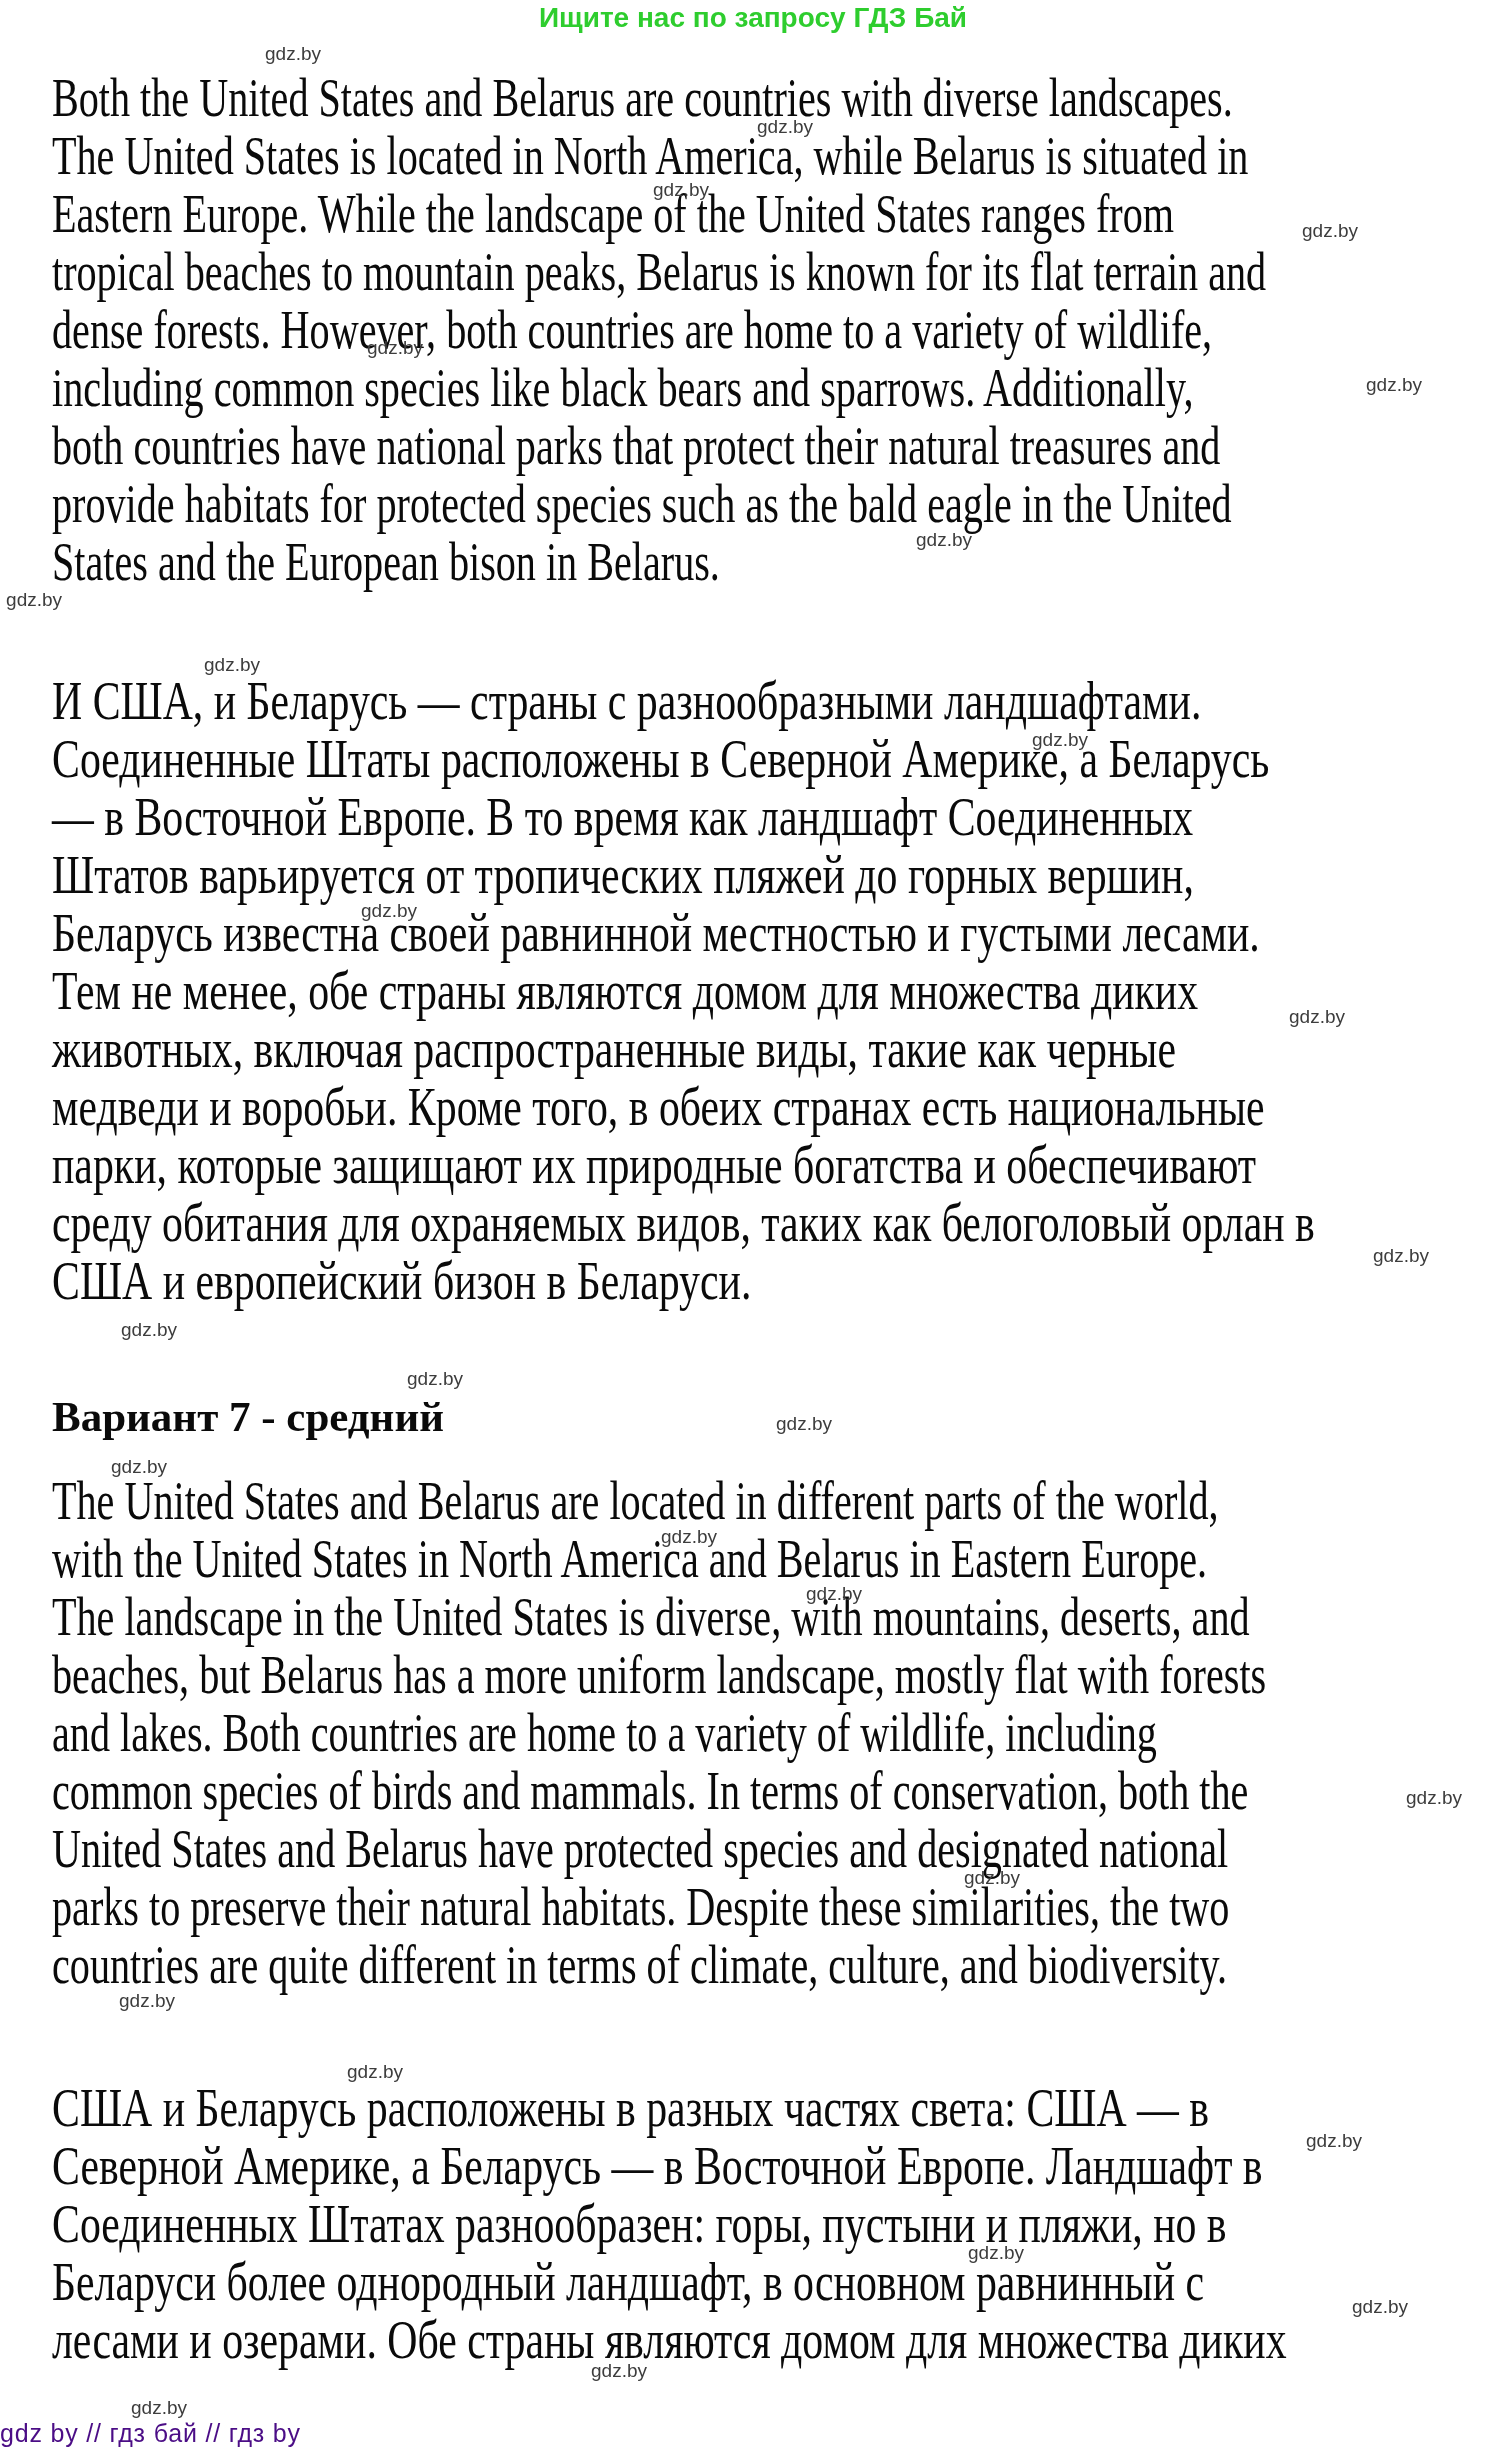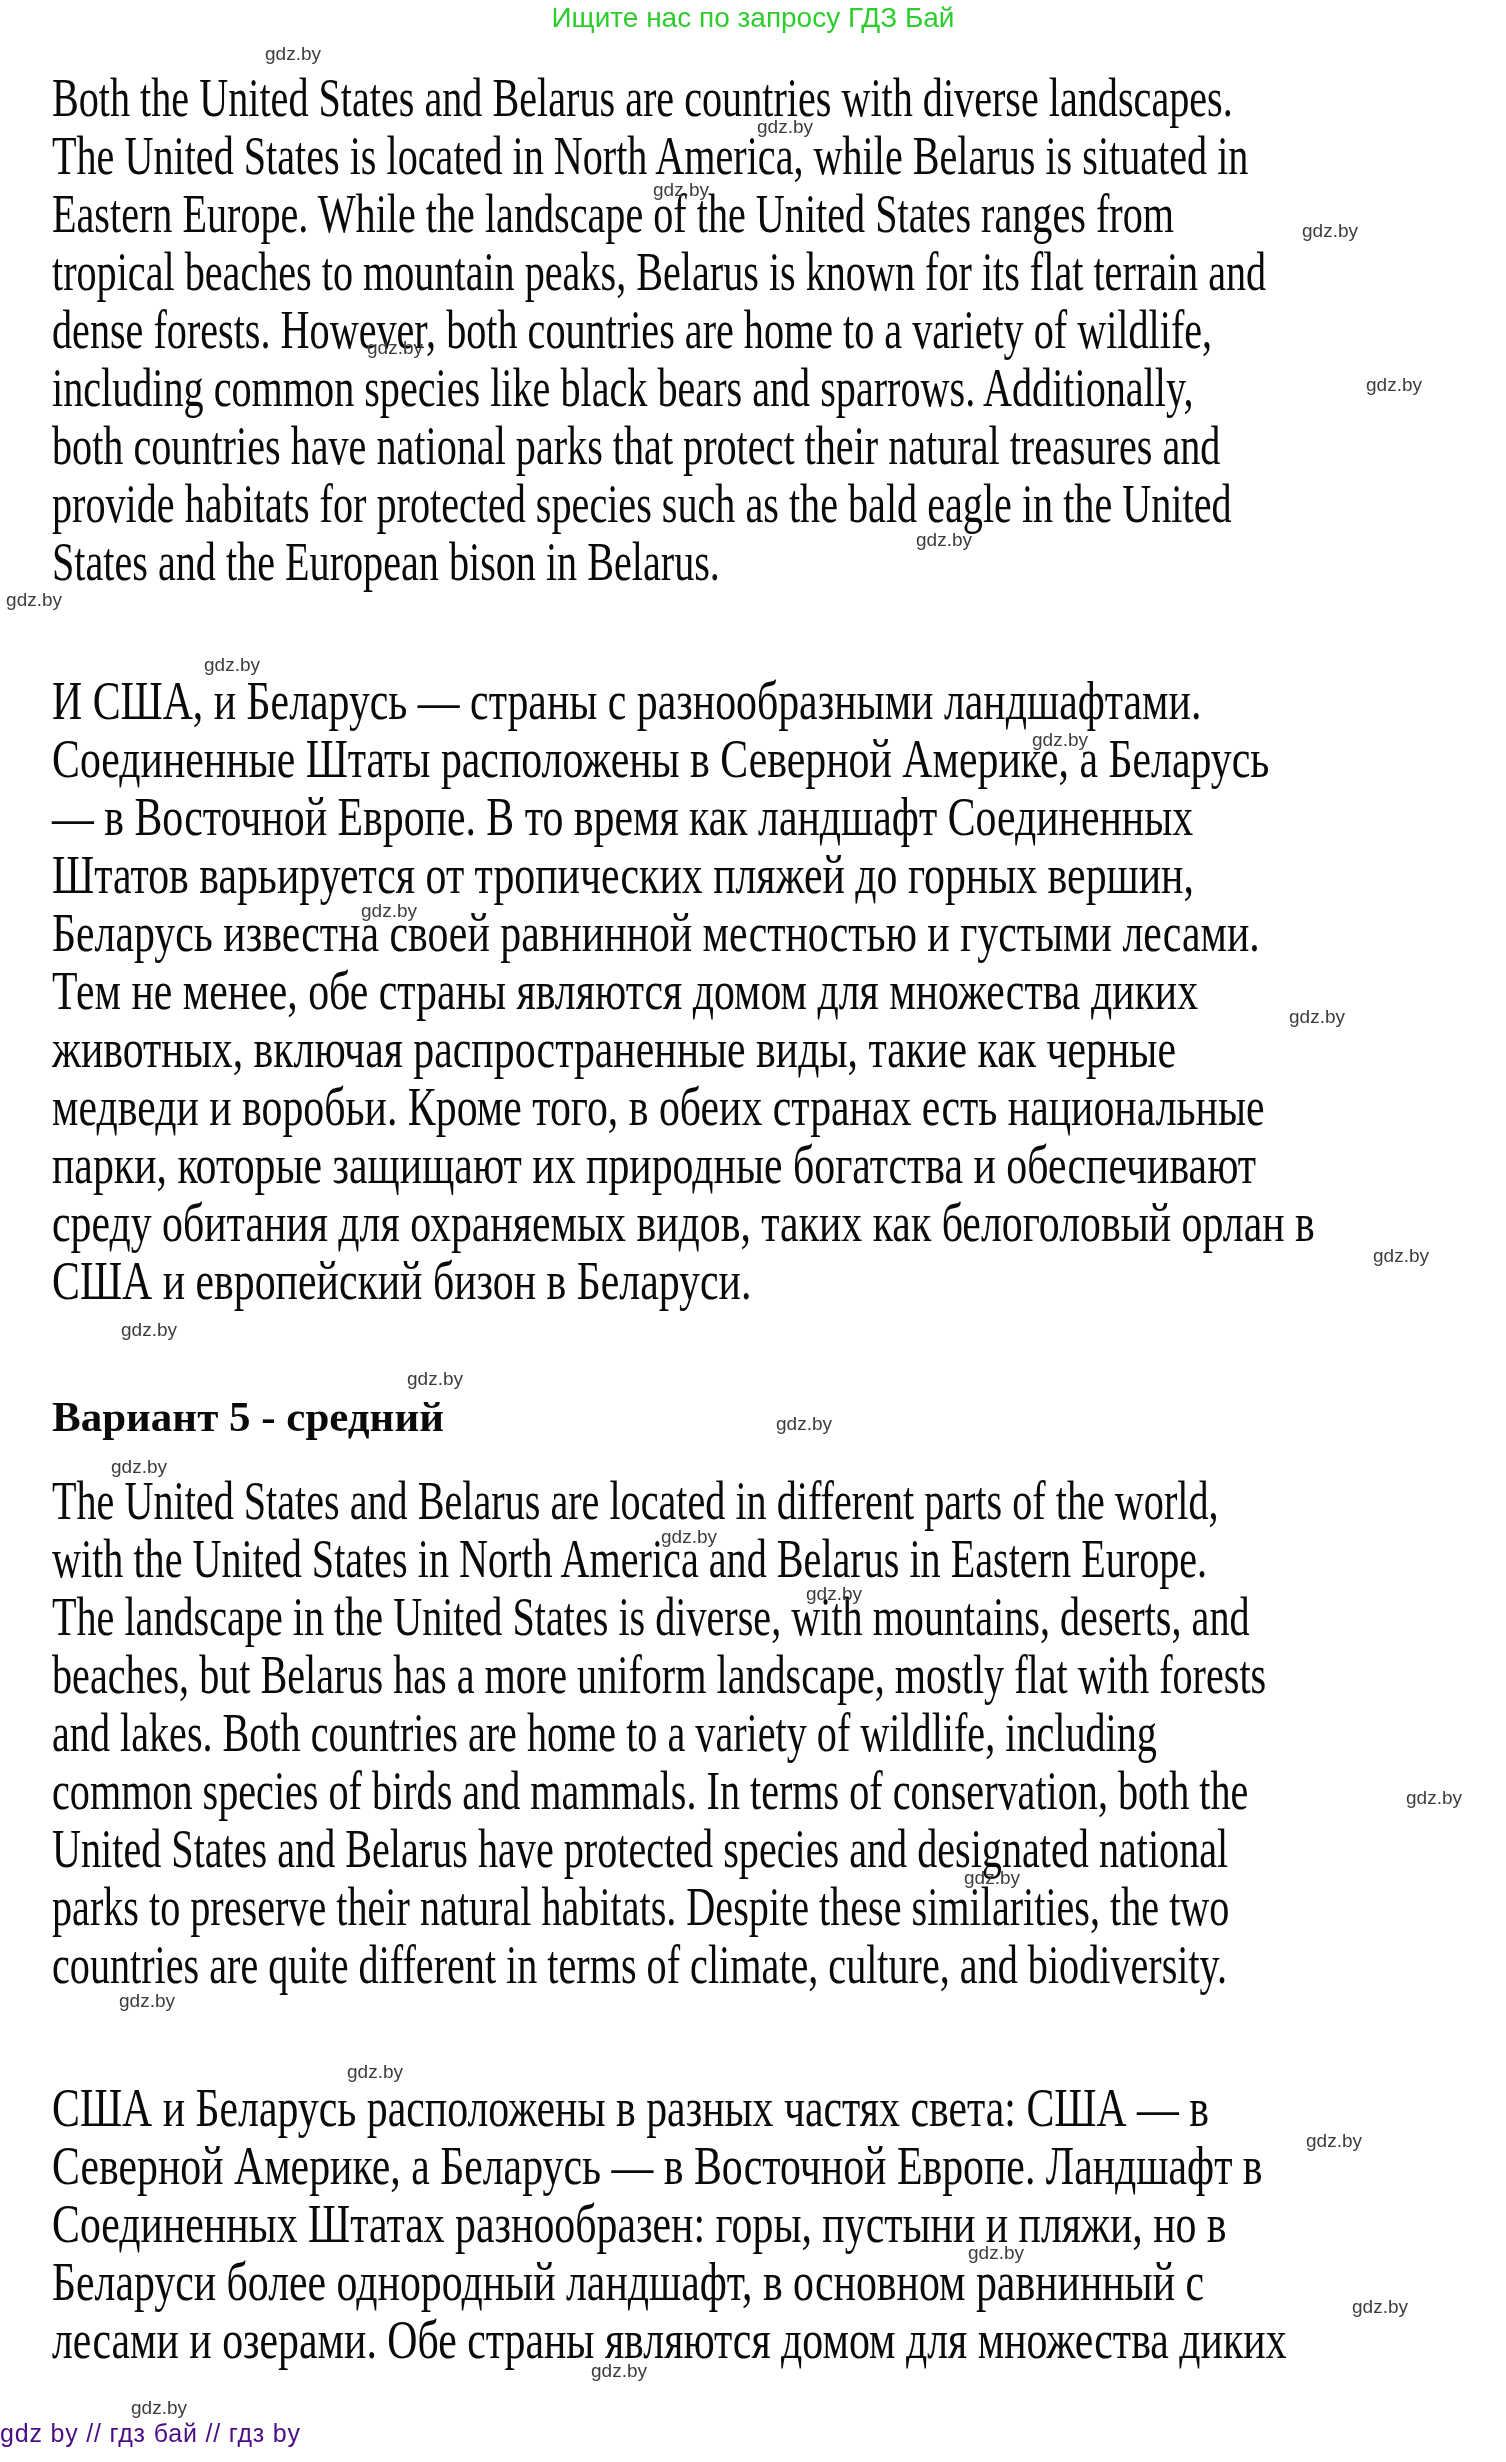--- a/index.html
+++ b/index.html
@@ -8,21 +8,21 @@
     width:1506px;height:2462px;
     background:#ffffff;
     overflow:hidden;
     font-family:"Liberation Serif", serif;
   }
   .promo{
     position:absolute;top:1.5px;left:0;width:100%;
     text-align:center;
     font-family:"Liberation Sans", sans-serif;
     font-size:28px;line-height:32px;
-    font-weight:400;
+    font-weight:700;
   }
   .para{
     position:absolute;
     white-space:nowrap;
     font-size:55px;line-height:58px;
     color:#0a0a0a;
     transform-origin:0 0;
   }
   .para.en{transform:scaleX(0.73);}
   .para.ru{transform:scaleX(0.76);}
@@ -71,21 +71,21 @@
       <span class="line">Штатов варьируется от тропических пляжей до горных вершин,</span>
       <span class="line">Беларусь известна своей равнинной местностью и густыми лесами.</span>
       <span class="line">Тем не менее, обе страны являются домом для множества диких</span>
       <span class="line">животных, включая распространенные виды, такие как черные</span>
       <span class="line">медведи и воробьи. Кроме того, в обеих странах есть национальные</span>
       <span class="line">парки, которые защищают их природные богатства и обеспечивают</span>
       <span class="line">среду обитания для охраняемых видов, таких как белоголовый орлан в</span>
       <span class="line">США и европейский бизон в Беларуси.</span>
     </div>
 
-  <div class="heading">Вариант 5 - средний</div>
+  <div class="heading">Вариант 7 - средний</div>
 
   <div class="para en" style="left:52px;top:1472px">
       <span class="line">The United States and Belarus are located in different parts of the world,</span>
       <span class="line">with the United States in North America and Belarus in Eastern Europe.</span>
       <span class="line">The landscape in the United States is diverse, with mountains, deserts, and</span>
       <span class="line">beaches, but Belarus has a more uniform landscape, mostly flat with forests</span>
       <span class="line">and lakes. Both countries are home to a variety of wildlife, including</span>
       <span class="line">common species of birds and mammals. In terms of conservation, both the</span>
       <span class="line">United States and Belarus have protected species and designated national</span>
       <span class="line">parks to preserve their natural habitats. Despite these similarities, the two</span>

